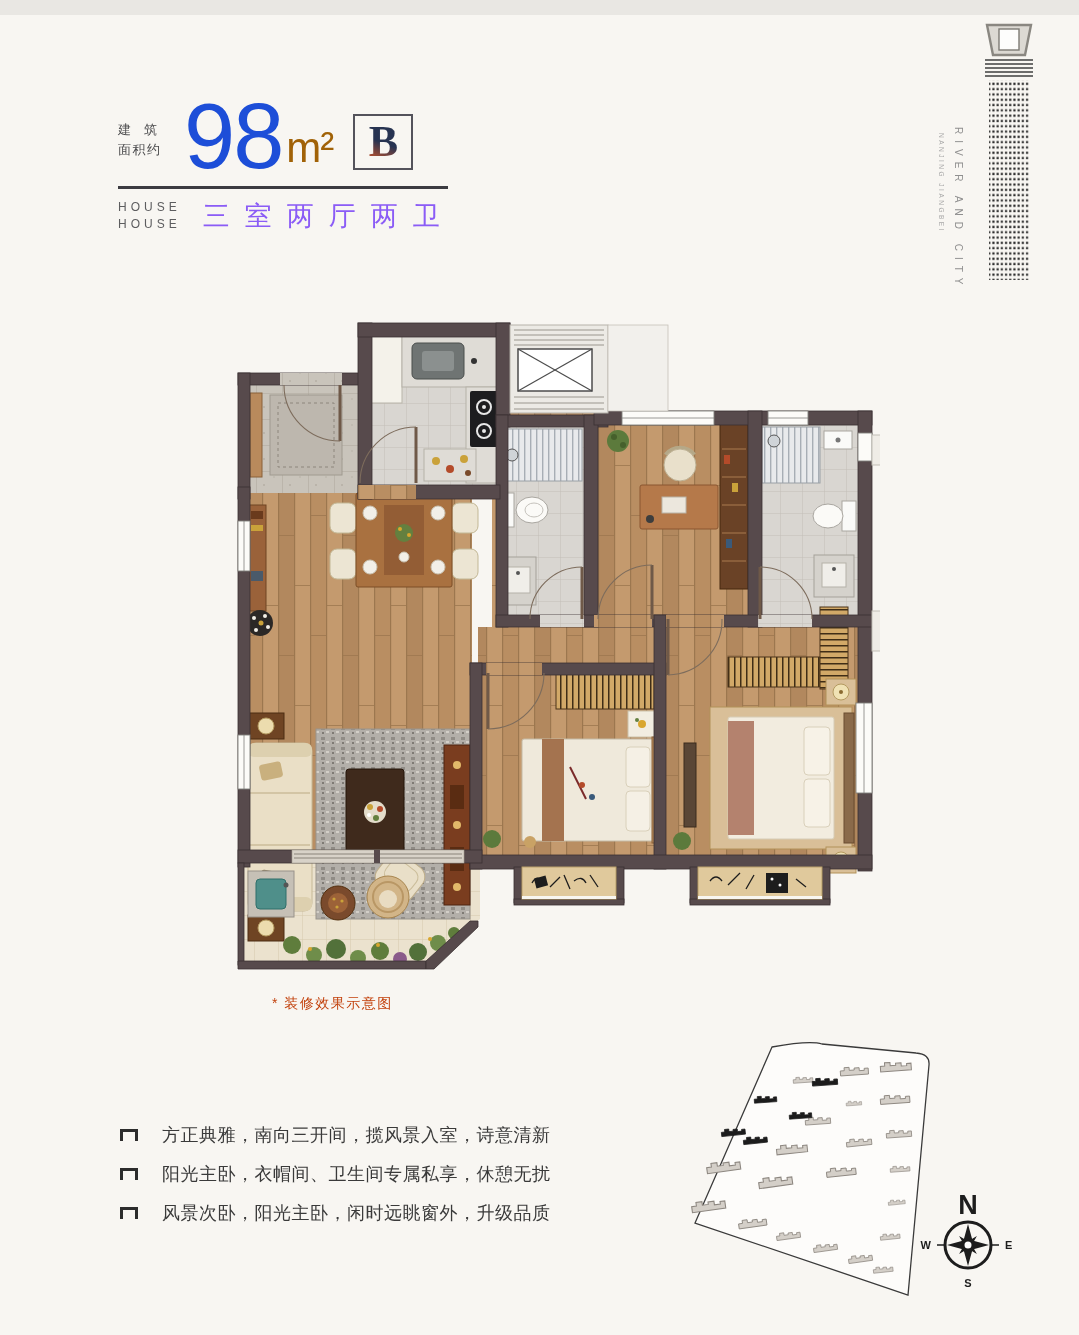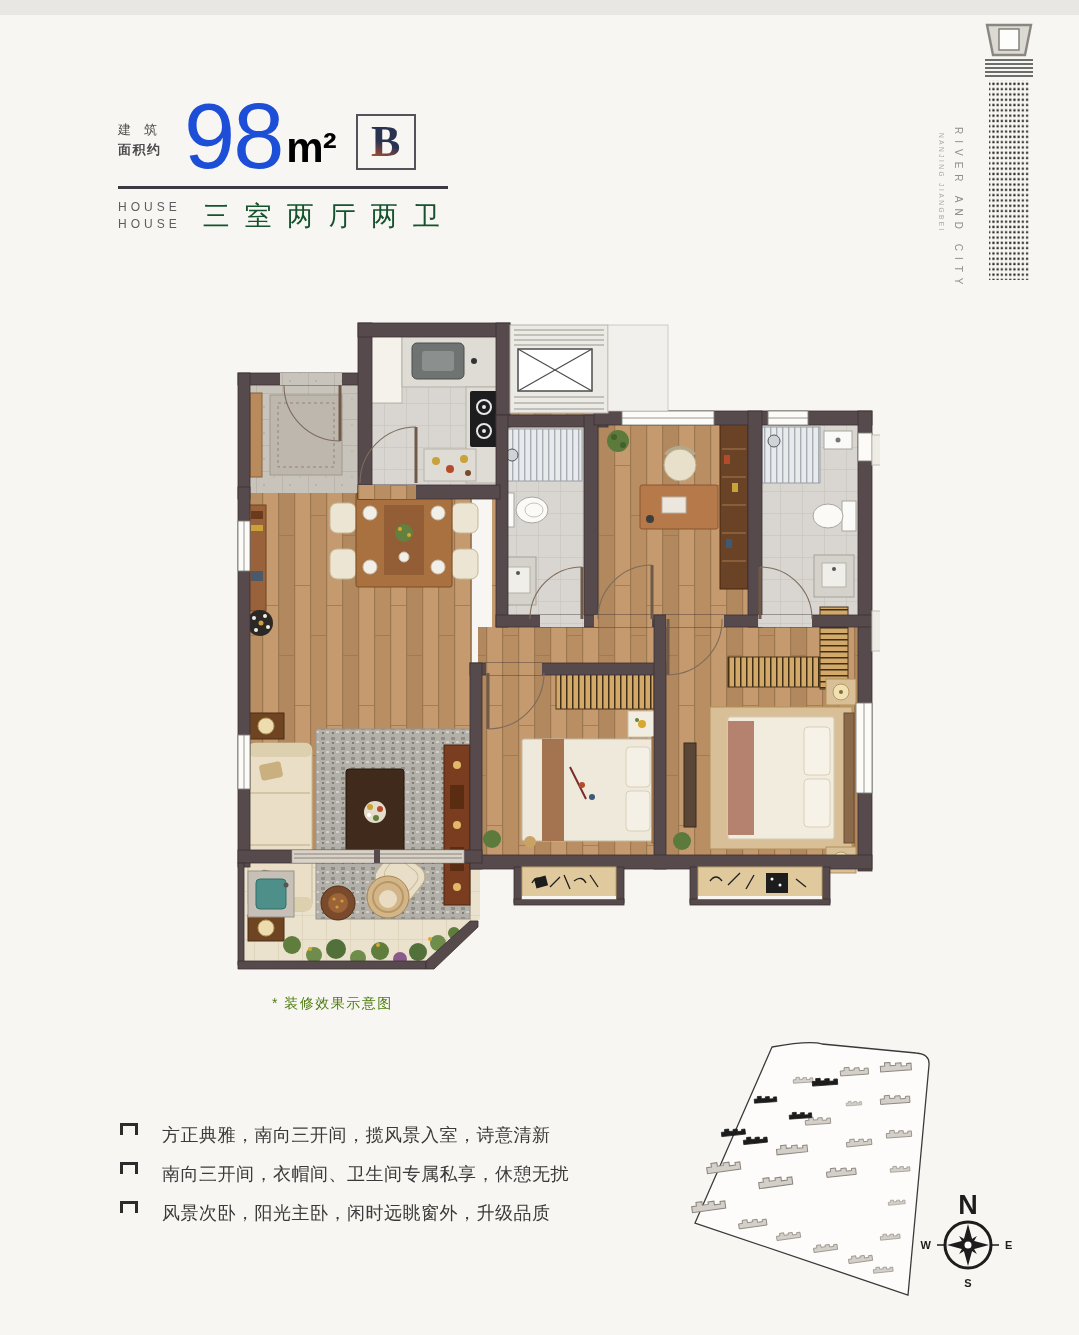--- a/index.html
+++ b/index.html
@@ -6,48 +6,48 @@
   .page{
     position:relative;width:1079px;height:1335px;margin:15px auto;
     background:#f8f6f2;overflow:hidden;
     font-family:"Liberation Sans", sans-serif;color:#3b3b42;
   }
   
   .hdr{position:absolute;left:118px;top:84px;width:420px;}
   .hdr-row1{display:flex;align-items:flex-end;}
   .area-label{font-size:13px;line-height:1.55;color:#4a4a4c;margin-bottom:14px;}
   .area-label .l1{letter-spacing:13px;}
-  .area-label .l2{letter-spacing:1.5px;font-weight:bold;}
+  .area-label .l2{letter-spacing:1.5px;}
   .area-big{font-size:92px;line-height:0.82;font-weight:400;color:#1d4ed8;margin-left:14px;letter-spacing:-2px;}
-  .area-unit{font-size:42px;font-weight:700;color:#000000;margin-left:4px;margin-bottom:2px;letter-spacing:-1px;}
+  .area-unit{font-size:42px;font-weight:400;color:#a16207;margin-left:4px;margin-bottom:2px;letter-spacing:-1px;}
   .badge-box{
     width:56px;height:52px;border:2px solid #54535b;margin-left:20px;margin-bottom:4px;
     display:flex;align-items:center;justify-content:center;
   }
   .badge-letter{
     font-family:"Liberation Serif", serif;font-weight:700;font-size:44px;line-height:1;
     background:linear-gradient(200deg,#273351 52%,#b8502e 88%);
     -webkit-background-clip:text;background-clip:text;color:transparent;
   }
   .hdr-rule{height:3px;background:#3c3b41;width:330px;margin-top:12px;}
   .hdr-row2{display:flex;align-items:center;margin-top:9px;}
   .house-label{font-size:12px;letter-spacing:4px;color:#5d5d5f;line-height:1.45;}
-  .house-type{font-size:27px;letter-spacing:15px;color:#14532d;margin-left:22px;font-weight:500;white-space:nowrap;}
+  .house-type{font-size:27px;letter-spacing:15px;color:#8b5cf6;margin-left:22px;font-weight:500;white-space:nowrap;}
   
   .brand-t1{position:absolute;left:953px;top:112px;height:180px;writing-mode:vertical-rl;
     font-size:10px;letter-spacing:6px;color:#8f8f8f;}
   .brand-t2{position:absolute;left:938px;top:118px;height:150px;writing-mode:vertical-rl;
     font-size:6.5px;letter-spacing:2.5px;color:#a9a9a9;}
   .tower-svg{position:absolute;left:983px;top:8px;}
   
   .plan-svg{position:absolute;left:230px;top:300px;}
-  .caption{position:absolute;left:272px;top:980px;font-size:14px;letter-spacing:1.5px;color:#4d7c0f;}
+  .caption{position:absolute;left:272px;top:980px;font-size:14px;letter-spacing:1.5px;color:#c2410c;}
   
   .features{position:absolute;left:120px;top:1108px;}
-  .feat{display:flex;align-items:flex-start;margin-bottom:15px;}
+  .feat{display:flex;align-items:center;margin-bottom:15px;}
   .feat-ico{width:12px;height:9px;border:3px solid #2c2c2c;border-bottom:none;margin-right:24px;flex:none;}
   .feat-txt{font-size:18px;color:#3a3a3a;letter-spacing:0.5px;white-space:nowrap;}
   
   .map-svg{position:absolute;left:660px;top:1018px;}
 </style>
 </head>
 <body>
 
 <div class="page">
 
@@ -490,21 +490,21 @@
 
   <div class="caption">* 装修效果示意图</div>
 
   <div class="features">
     <div class="feat">
       <span class="feat-ico"></span>
       <span class="feat-txt">方正典雅，南向三开间，揽风景入室，诗意清新</span>
     </div>
     <div class="feat">
       <span class="feat-ico"></span>
-      <span class="feat-txt">南向三开间，衣帽间、卫生间专属私享，休憩无扰</span>
+      <span class="feat-txt">阳光主卧，衣帽间、卫生间专属私享，休憩无扰</span>
     </div>
     <div class="feat">
       <span class="feat-ico"></span>
       <span class="feat-txt">风景次卧，阳光主卧，闲时远眺窗外，升级品质</span>
     </div>
   </div>
 
   <svg class="map-svg" width="420" height="300" viewBox="0 0 420 300">
     <defs>
       <path id="bshape" d="M0,9 V4 H4 V1 H9 V4 H14 V2 H19 V5 H24 V3 H28 V9 Z"></path>

